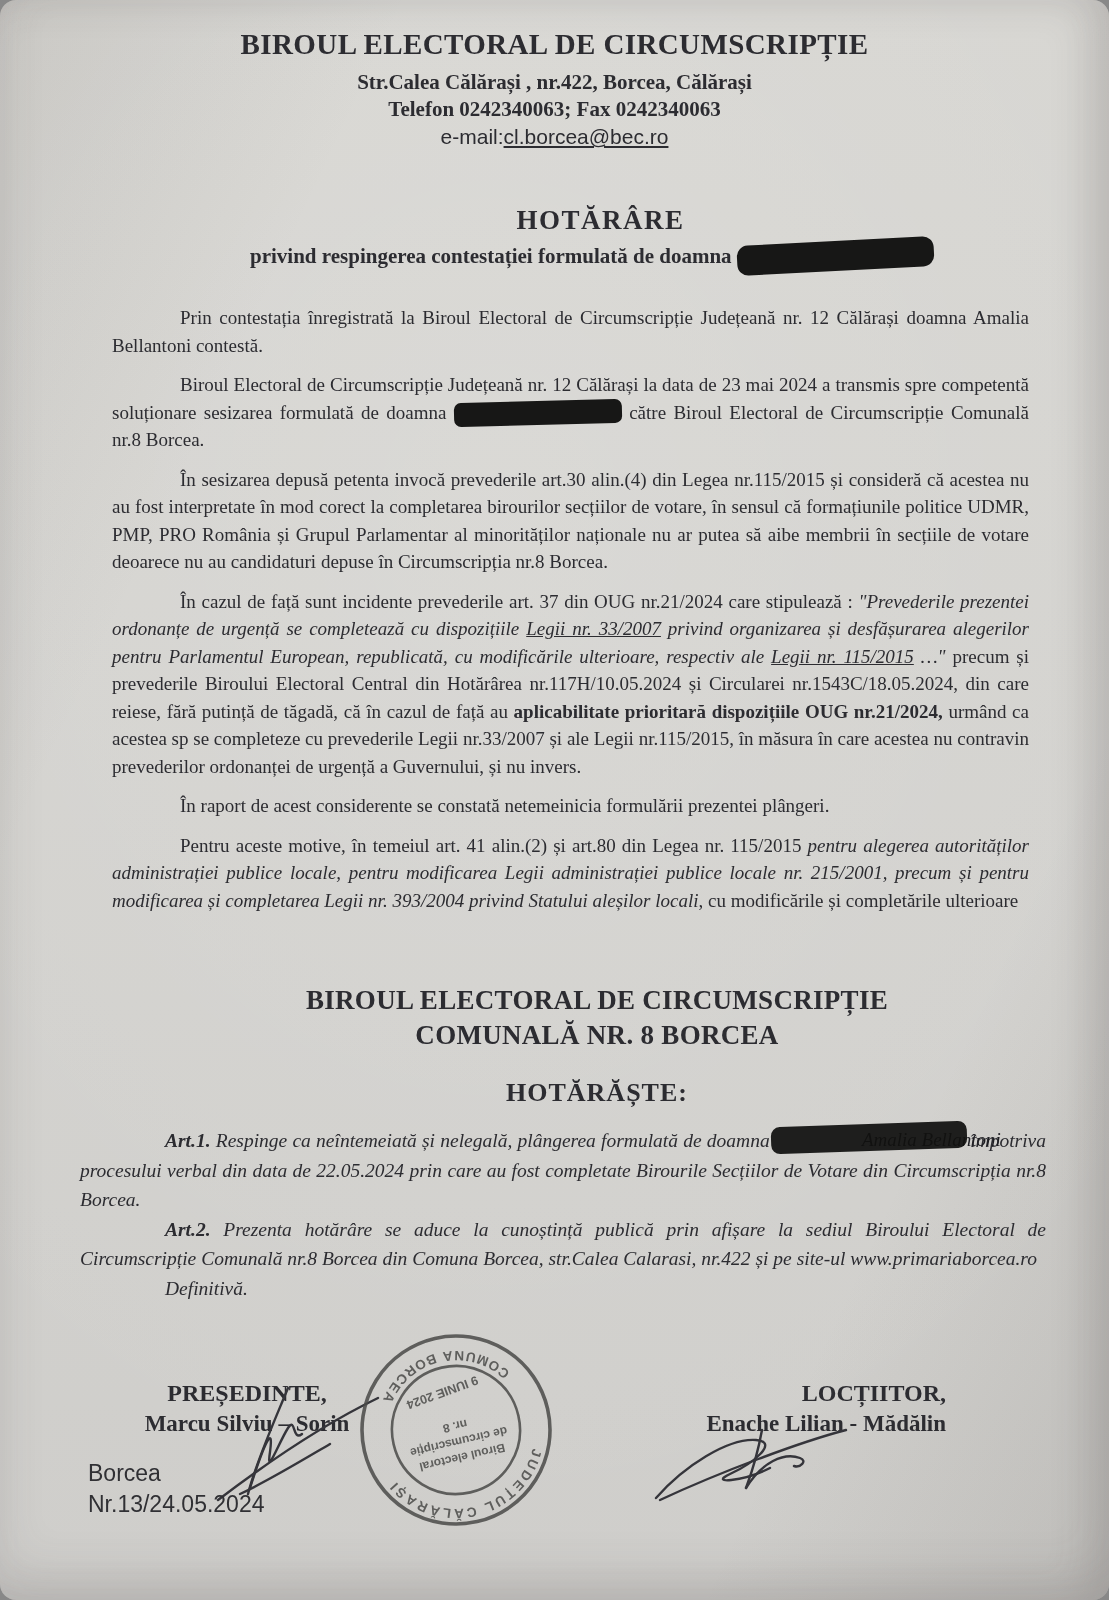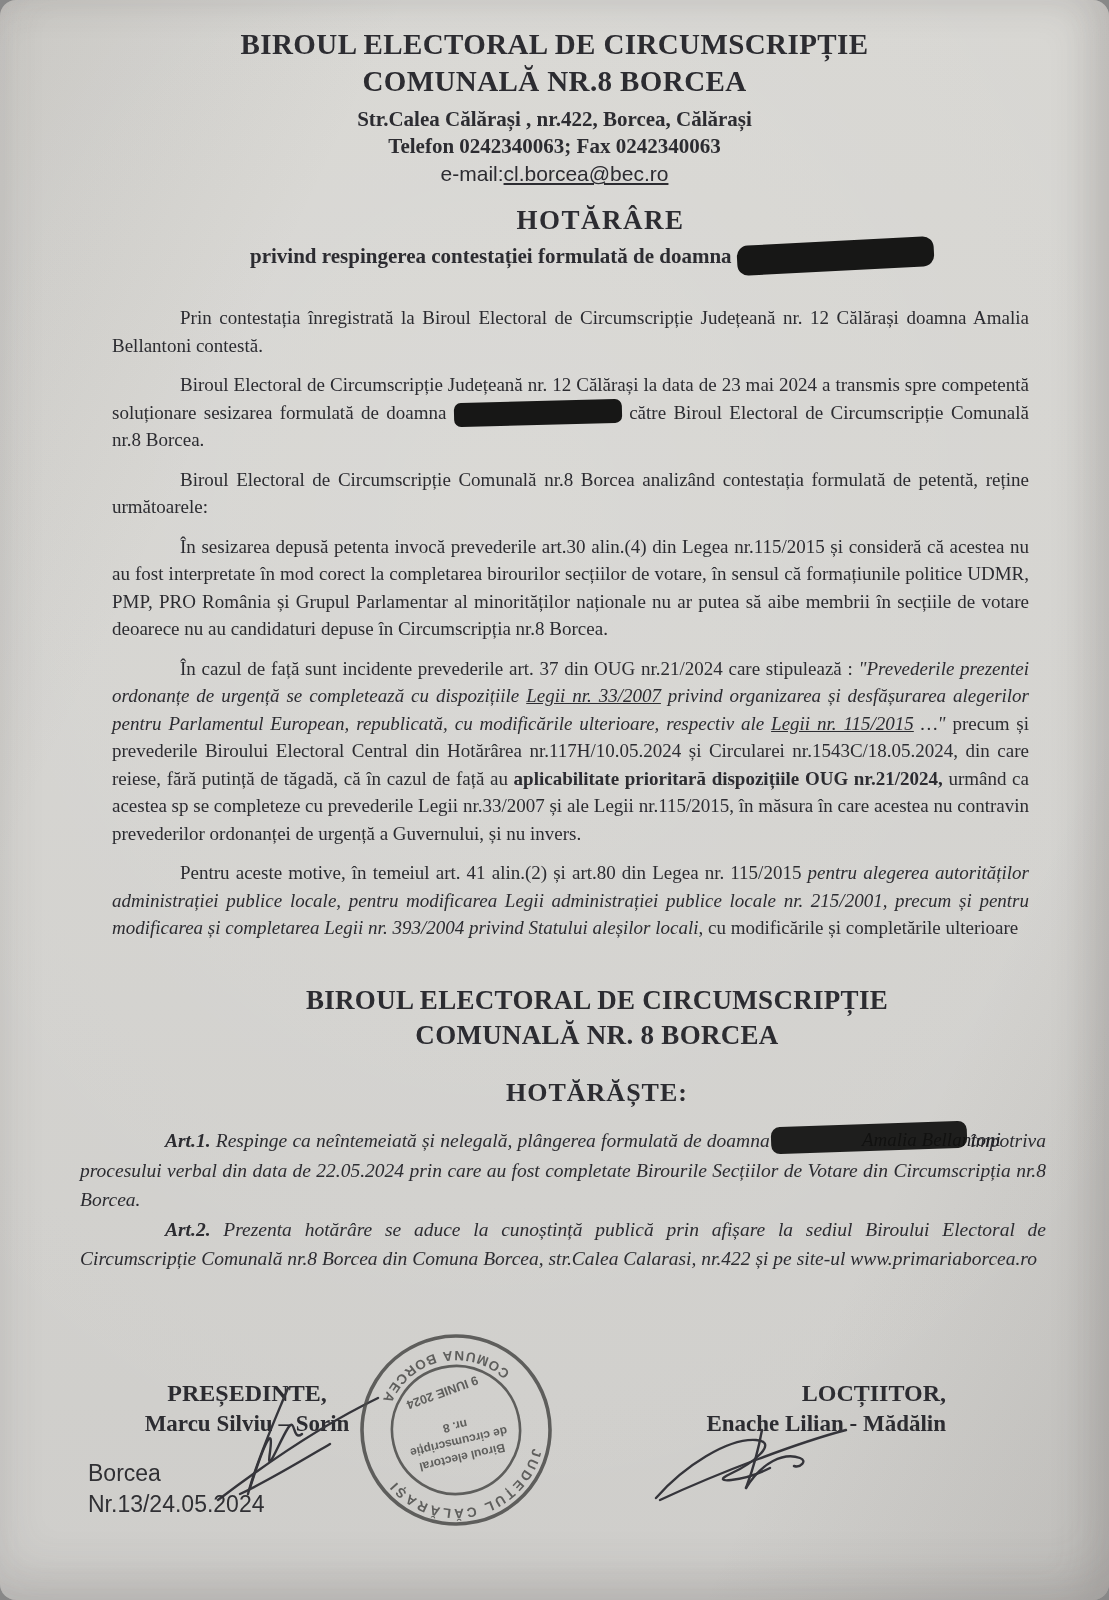--- a/index.html
+++ b/index.html
@@ -59,51 +59,51 @@
   .sig-president{left:210px;top:1382px;}
   .sig-deputy{left:650px;top:1408px;}
 </style>
 </head>
 <body>
 
 <div class="page">
 
   <div class="letterhead">
     <div class="lh-main">BIROUL ELECTORAL DE CIRCUMSCRIPȚIE</div>
-    <div class="lh-main">COMUNALĂ NR.8 BORCEA</div>
     <div class="lh-addr">Str.Calea Călărași , nr.422, Borcea, Călărași</div>
     <div class="lh-phone">Telefon 0242340063; Fax 0242340063</div>
     <div class="lh-email"><span>e-mail:</span><span class="und">cl.borcea@bec.ro</span></div>
   </div>
 
   <div class="title">HOTĂRÂRE</div>
 
   <div class="subtitle">
       <p><span class="bold">privind respingerea contestației formulată de doamna</span><span class="redact subtitle-bar"></span></p>
     </div>
 
   <div class="bodytext">
       <p><span>Prin contestația  înregistrată la Biroul Electoral de Circumscripție Județeană nr. 12 Călărași doamna Amalia Bellantoni contestă.</span></p>
       <p><span>Biroul Electoral de Circumscripție Județeană nr. 12 Călărași la data de 23 mai 2024 a transmis spre competentă soluționare sesizarea formulată de doamna </span><span class="redact inline"></span><span> către Biroul Electoral de Circumscripție Comunală nr.8 Borcea.</span></p>
-      <p><span>Biroul Electoral de Circumscripție Comunală nr.8 Borcea analizând contestația formulată de petentă, reține următoarele:</span></p>
       <p><span>În sesizarea depusă petenta invocă prevederile art.30 alin.(4) din Legea nr.115/2015 și consideră că acestea nu au fost interpretate în mod corect la completarea birourilor secțiilor de votare, în sensul că formațiunile politice UDMR, PMP, PRO România și Grupul Parlamentar al minorităților naționale nu ar putea să aibe membrii în secțiile de votare deoarece nu au candidaturi depuse în Circumscripția nr.8 Borcea.</span></p>
       <p><span>În cazul de față sunt incidente prevederile art. 37 din OUG nr.21/2024 care stipulează : </span><span class="ital">"Prevederile prezentei ordonanțe de urgență se completează cu dispozițiile </span><span class="ital und">Legii nr. 33/2007</span><span class="ital"> privind organizarea și desfășurarea alegerilor pentru Parlamentul European, republicată, cu modificările ulterioare, respectiv ale </span><span class="ital und">Legii nr. 115/2015</span><span class="ital"> …"</span><span> precum și prevederile Biroului Electoral Central din Hotărârea nr.117H/10.05.2024 și Circularei nr.1543C/18.05.2024, din care reiese, fără putință de tăgadă, că în cazul de față au </span><span class="bold">aplicabilitate prioritară dispozițiile OUG nr.21/2024,</span><span> urmând ca acestea sp se completeze cu prevederile Legii nr.33/2007 și ale Legii nr.115/2015, în măsura în care acestea nu contravin prevederilor ordonanței de urgență a Guvernului, și nu invers.</span></p>
+      <p><span>În raport de acest considerente se constată netemeinicia formulării prezentei plângeri.</span></p>
       <p><span>Pentru aceste motive, în temeiul art. 41 alin.(2) și art.80 din Legea nr. 115/2015 </span><span class="ital">pentru alegerea autorităților administrației publice locale, pentru modificarea Legii administrației publice locale nr. 215/2001, precum și pentru modificarea și completarea Legii nr. 393/2004 privind Statului aleșilor locali</span><span>, cu modificările și completările ulterioare</span></p>
     </div>
 
   <div class="midhead">
     <div>BIROUL ELECTORAL DE CIRCUMSCRIPȚIE</div>
     <div>COMUNALĂ NR. 8 BORCEA</div>
   </div>
 
   <div class="decision">HOTĂRĂȘTE:</div>
 
   <div class="articles">
       <p><span class="bold">Art.1.</span><span> Respinge ca neîntemeiată și nelegală, plângerea formulată de doamna </span><span class="redact-reveal"><span class="hidden-name">Amalia Bellantoni</span><span class="bar"></span></span><span> împotriva procesului verbal din data de 22.05.2024 prin care au fost completate Birourile Secțiilor de Votare din Circumscripția nr.8 Borcea.</span></p>
       <p><span class="bold">Art.2.</span><span> Prezenta hotărâre se aduce la cunoștință publică prin afișare la sediul Biroului Electoral de Circumscripție Comunală nr.8 Borcea din Comuna Borcea, str.Calea Calarasi, nr.422 și pe site-ul www.primariaborcea.ro</span></p>
+      <p><span>Definitivă.</span></p>
     </div>
 
   <div class="sign-left">
     <div class="role">PREȘEDINTE,</div>
     <div class="name">Marcu Silviu – Sorin</div>
   </div>
 
   <div class="sign-right">
     <div class="role">LOCȚIITOR,</div>
     <div class="name">Enache Lilian - Mădălin</div>

